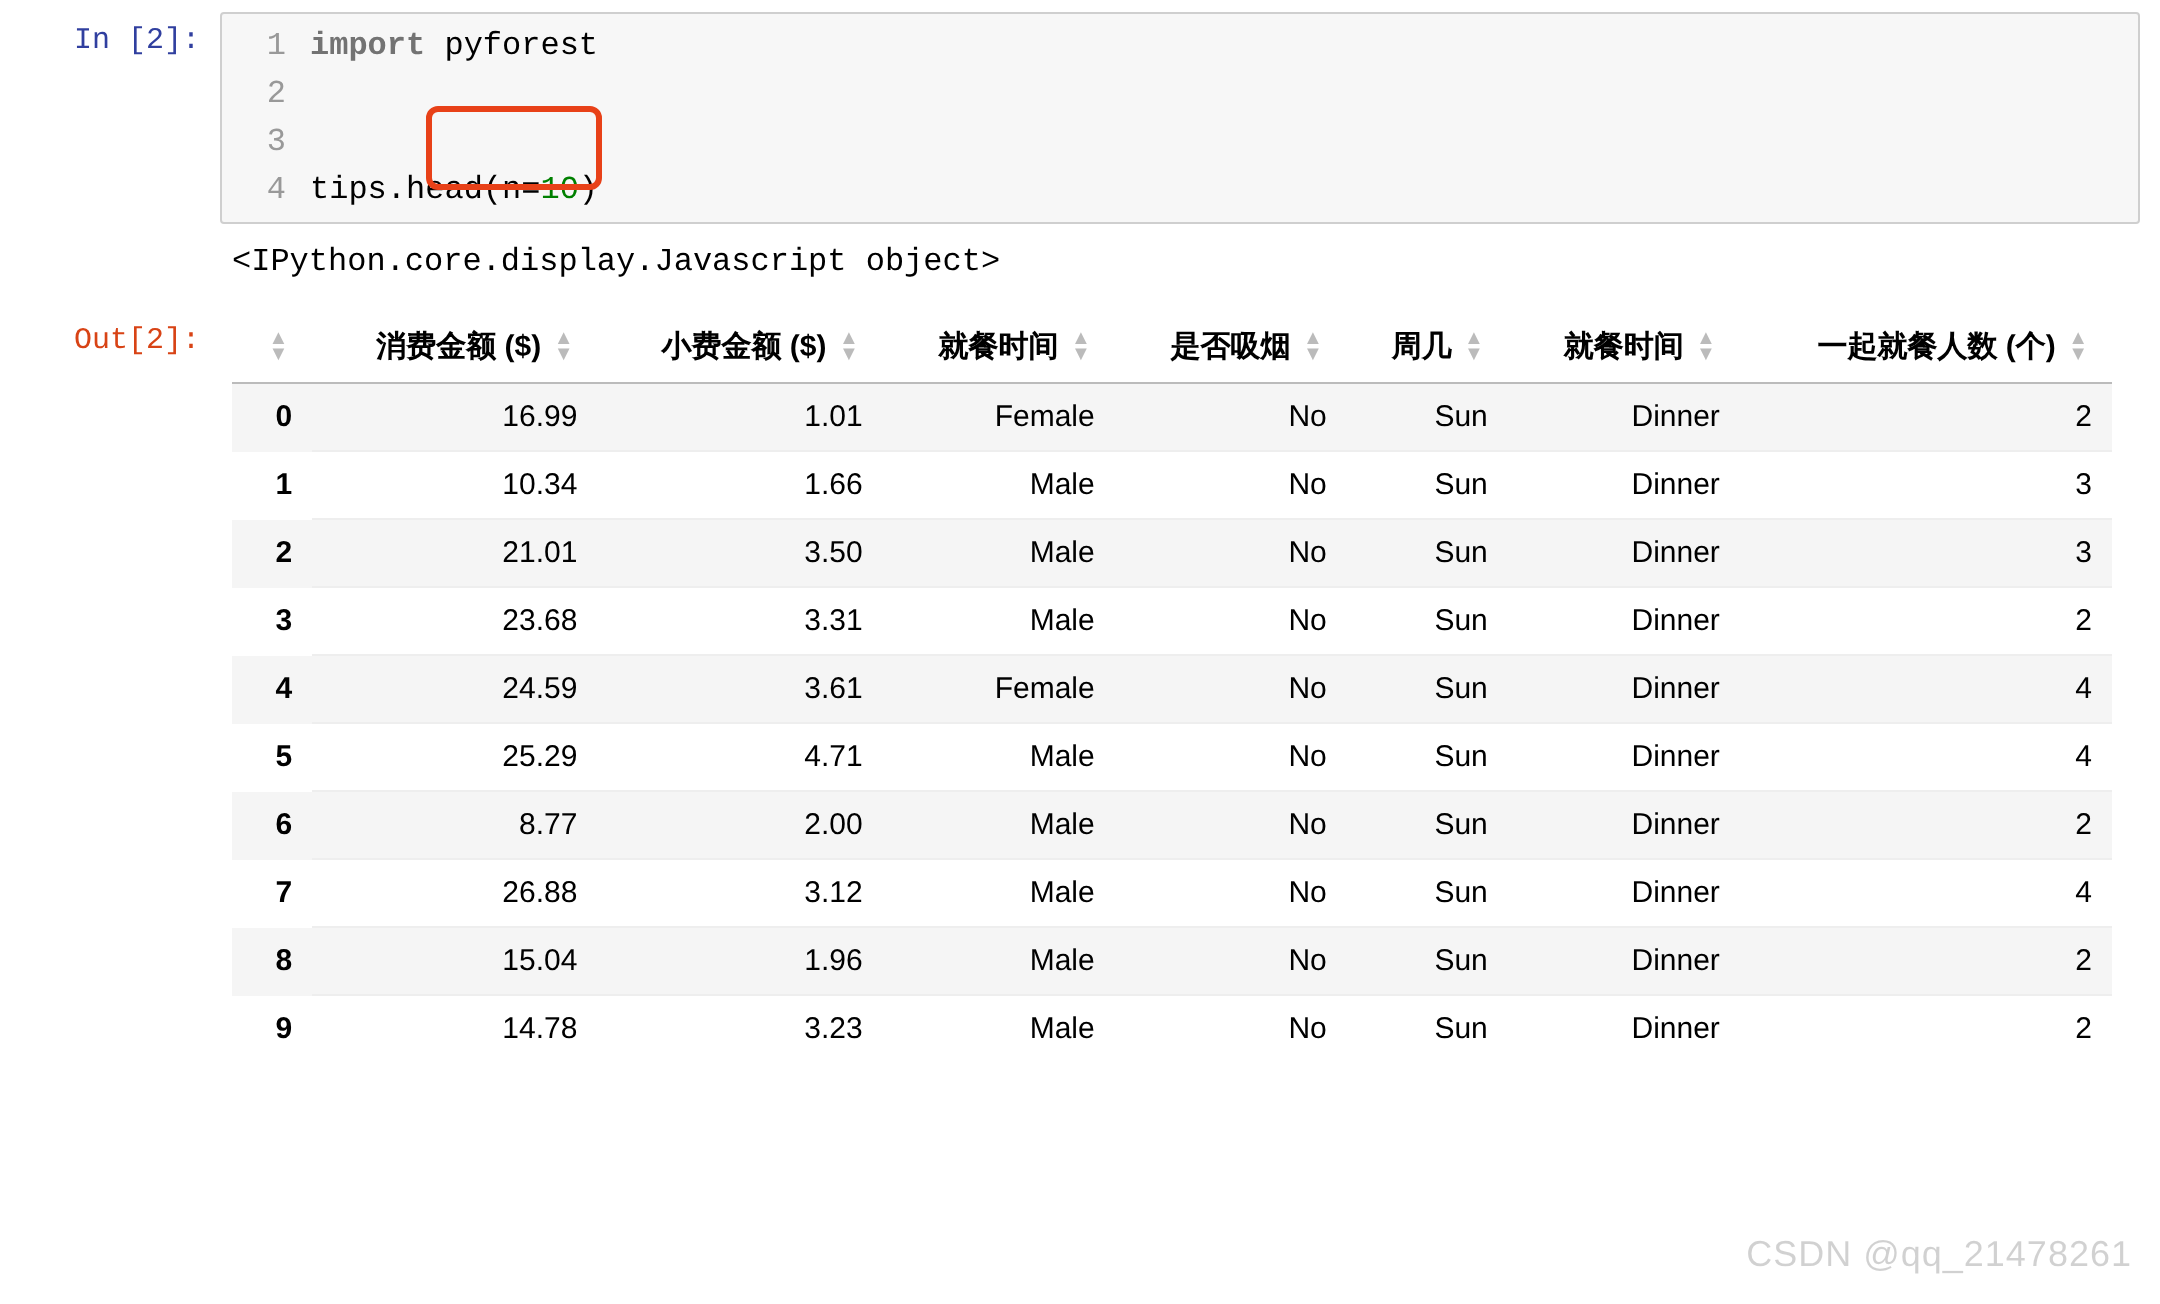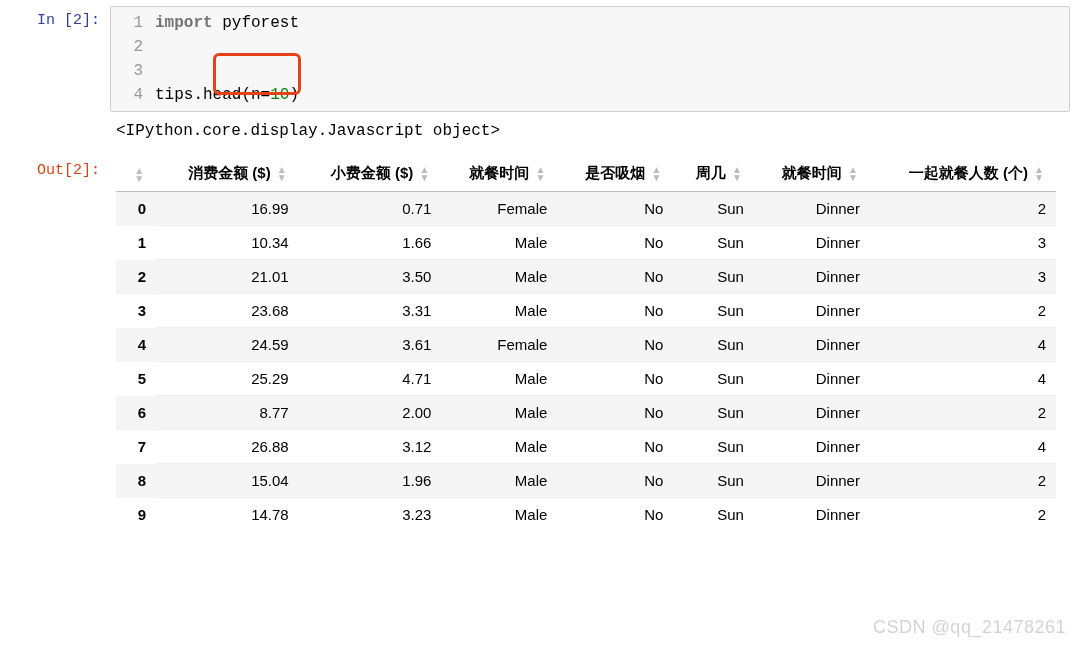--- a/index.html
+++ b/index.html
@@ -156,21 +156,21 @@
               <th><span>是否吸烟</span> <span class="sort-arrows">▲<br>▼</span></th>
               <th><span>周几</span> <span class="sort-arrows">▲<br>▼</span></th>
               <th><span>就餐时间</span> <span class="sort-arrows">▲<br>▼</span></th>
               <th><span>一起就餐人数 (个)</span> <span class="sort-arrows">▲<br>▼</span></th>
             </tr>
         </thead>
         <tbody id="df-body">
             <tr>
               <th>0</th>
               <td>16.99</td>
-              <td>0.71</td>
+              <td>1.01</td>
               <td>Female</td>
               <td>No</td>
               <td>Sun</td>
               <td>Dinner</td>
               <td>2</td>
             </tr>
             <tr>
               <th>1</th>
               <td>10.34</td>
               <td>1.66</td>

